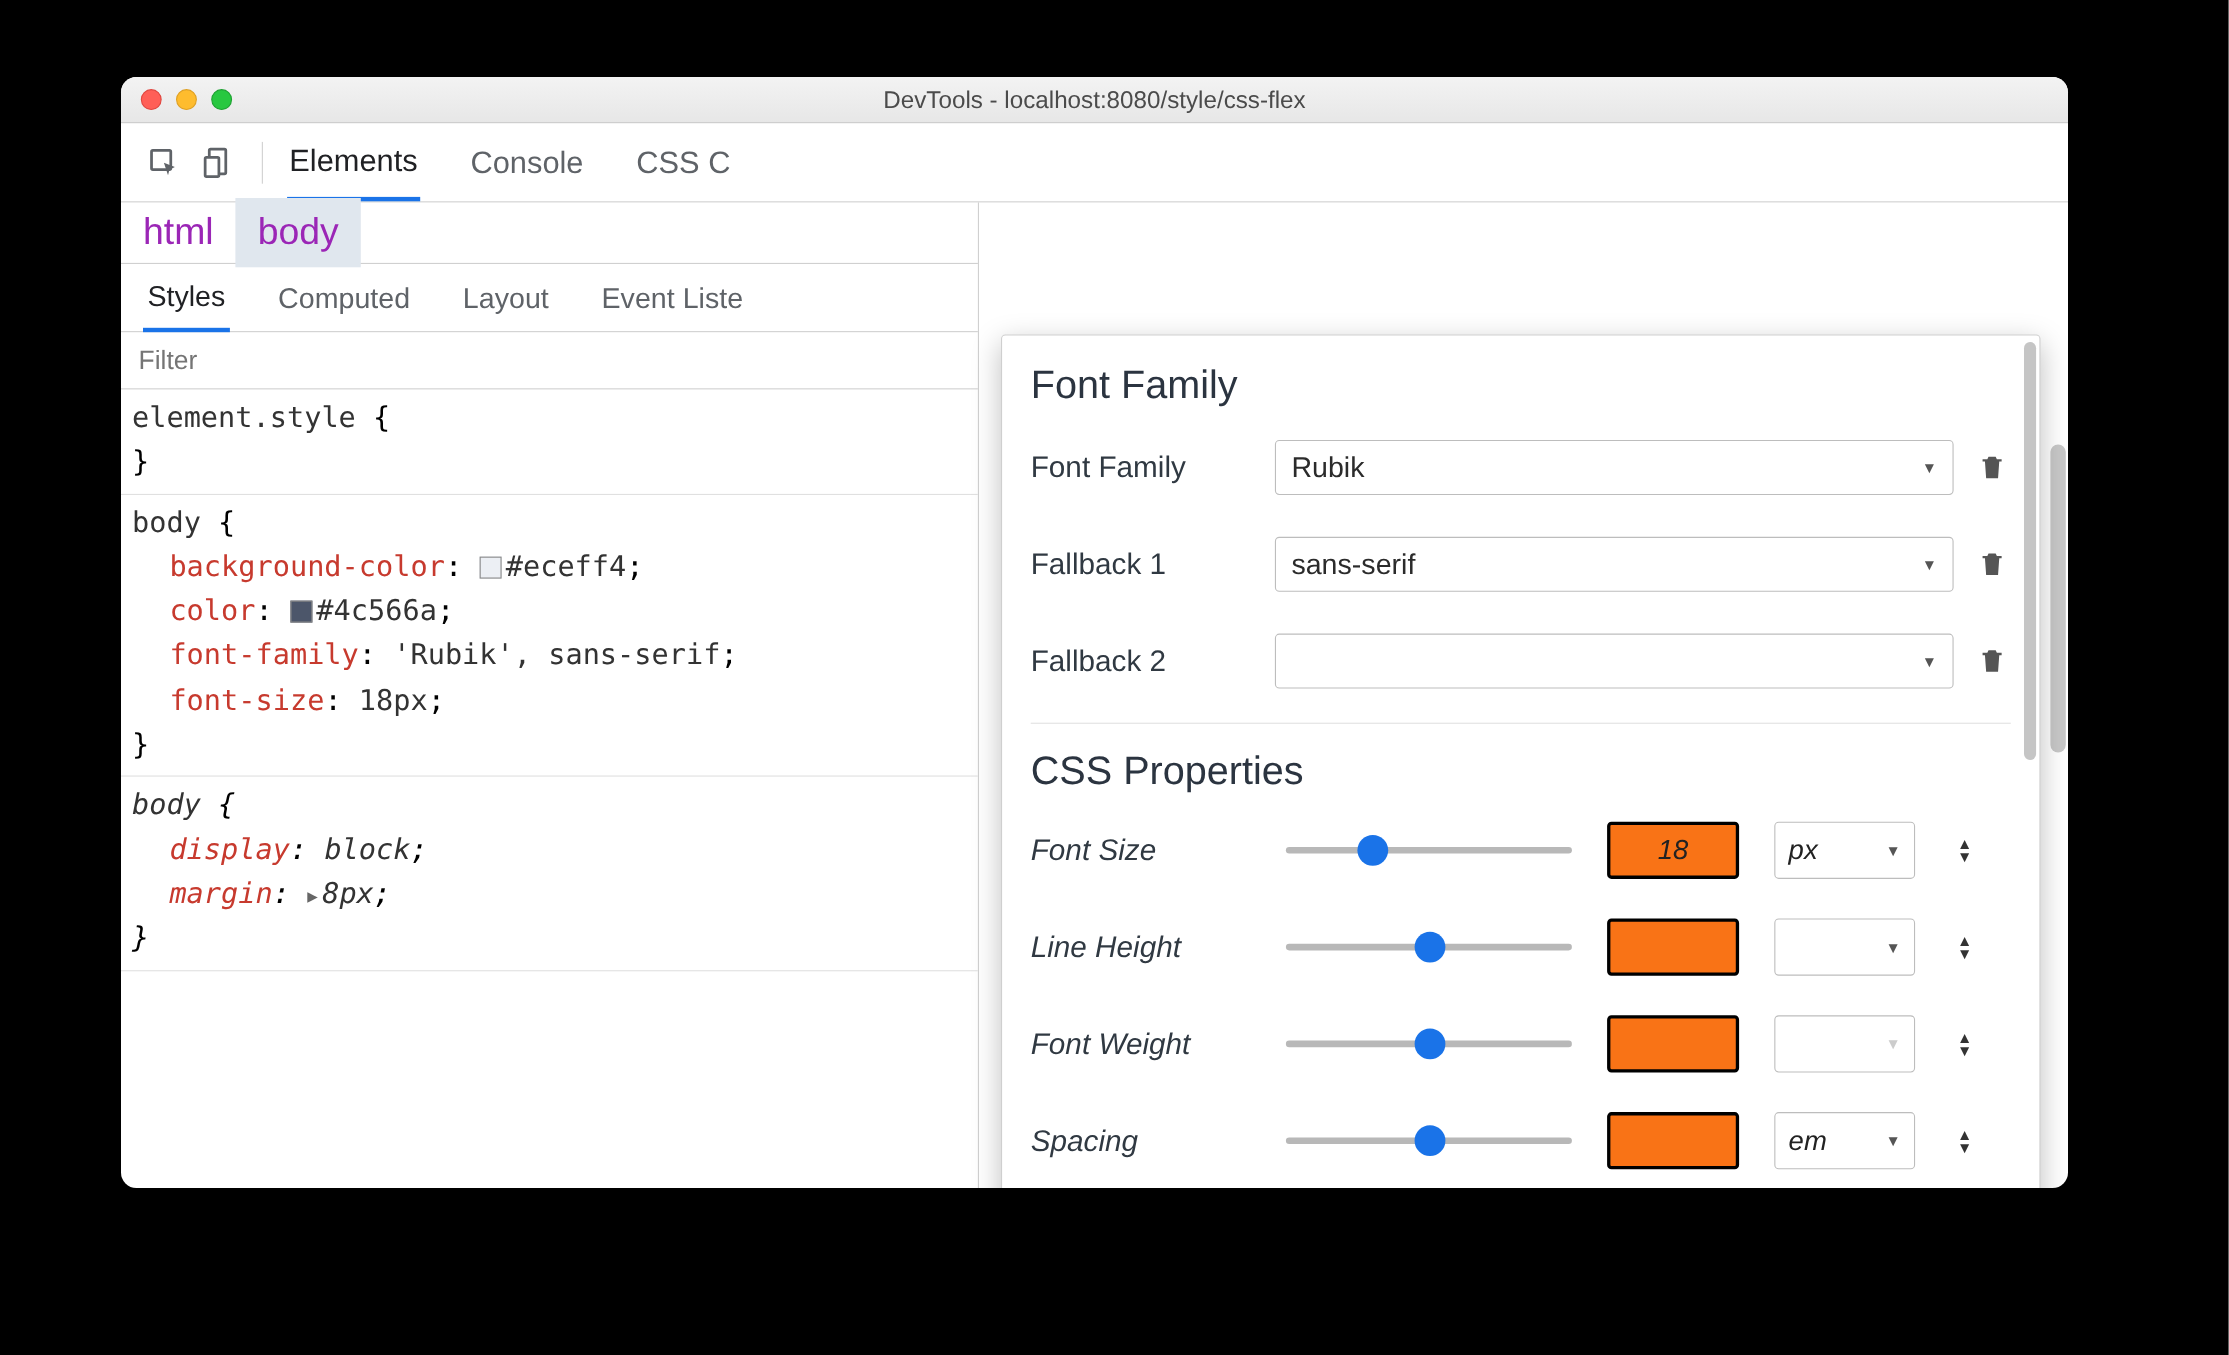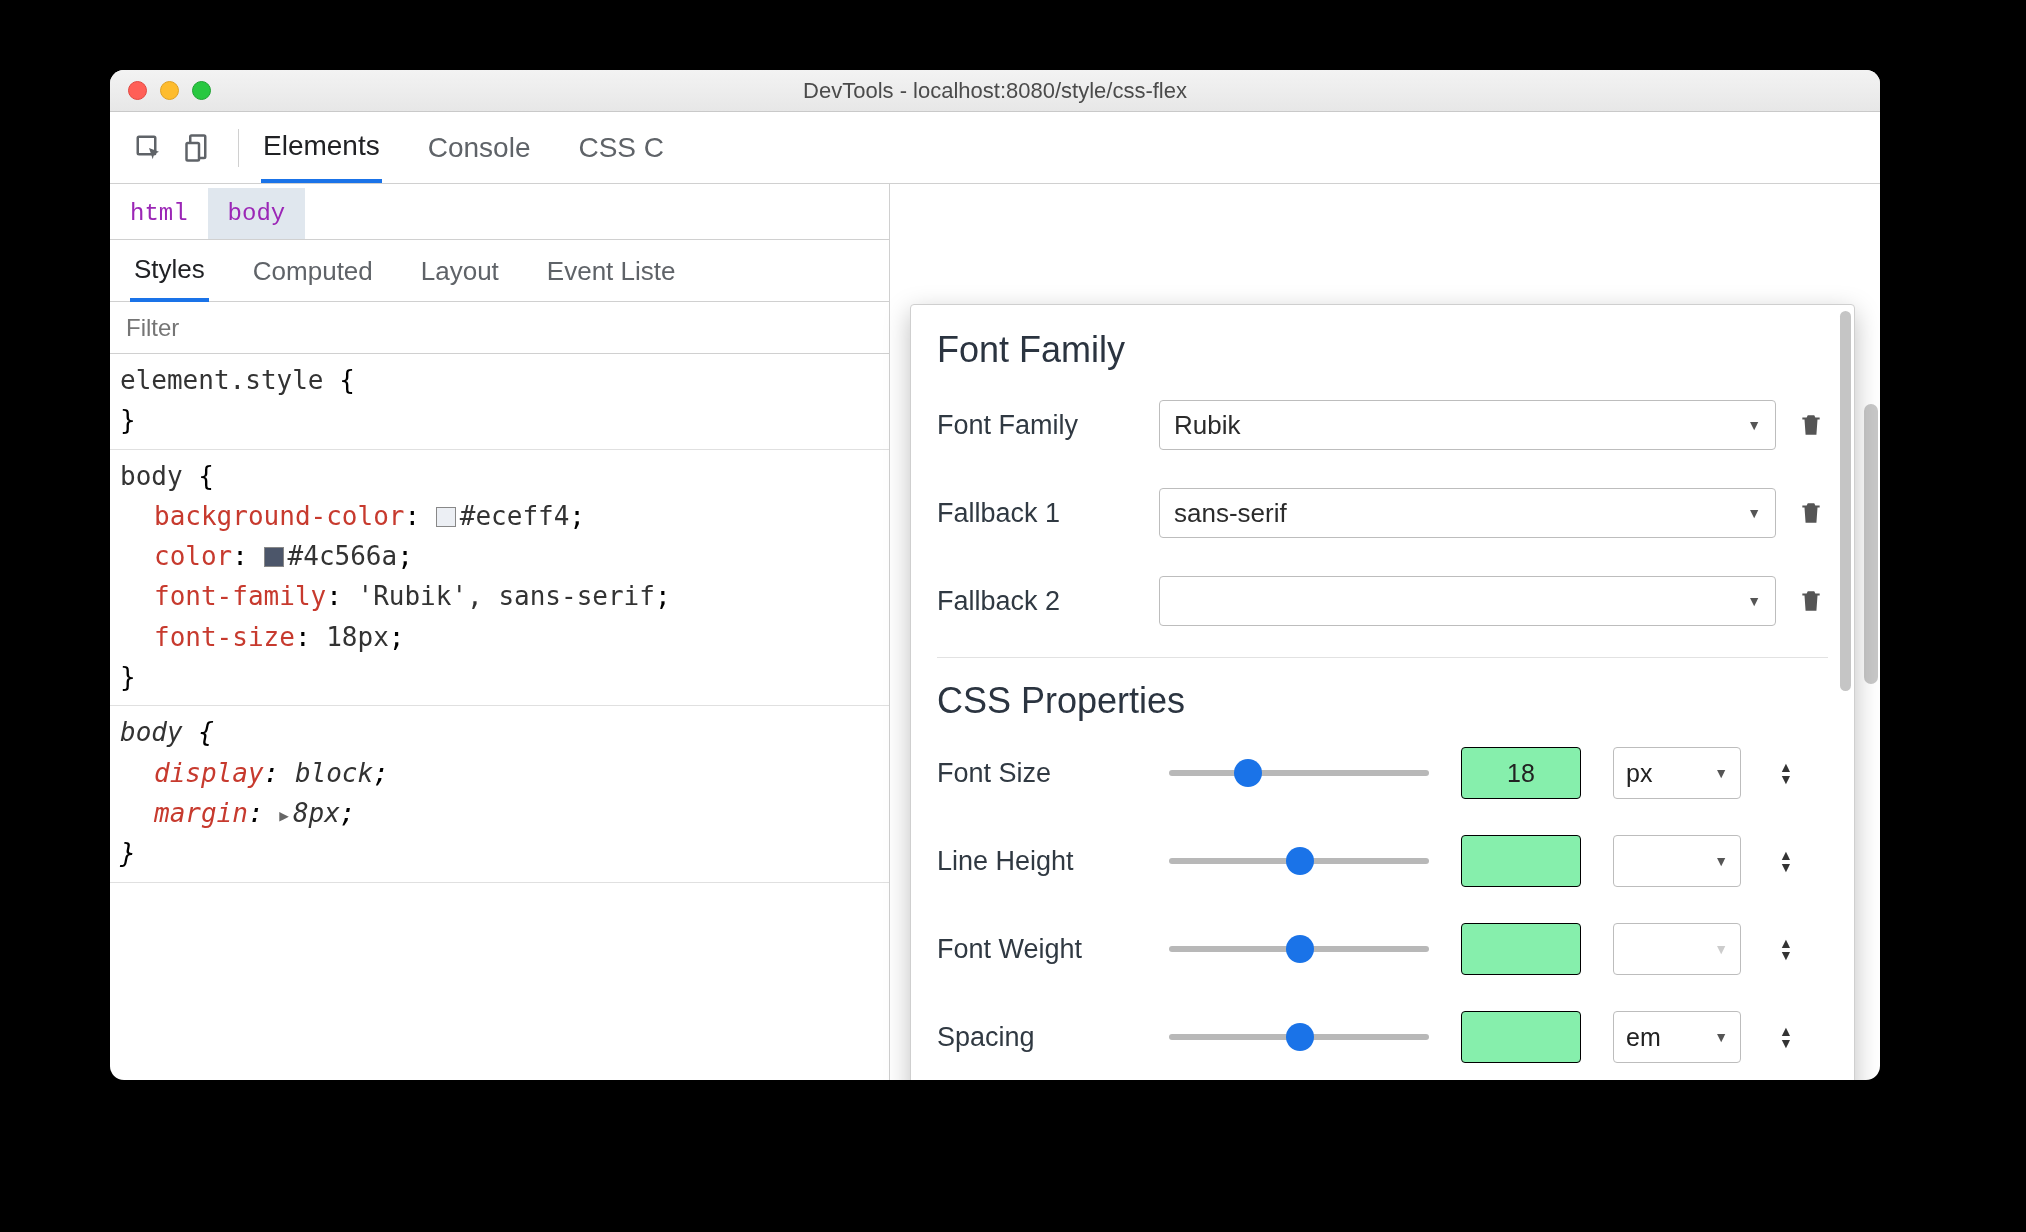--- a/index.html
+++ b/index.html
@@ -52,21 +52,21 @@
   }
   .tool-icon { width: 34px; height: 34px; display:flex; align-items:center; justify-content:center; }
   .tool-sep { width: 1px; height: 38px; background: #d0d0d0; margin: 0 6px; }
   .tabs { display: flex; gap: 44px; align-items: center; }
   .tab { padding: 18px 2px 17px; color: #5f6368; cursor: pointer; }
   .tab.active { color: #202124; border-bottom: 4px solid #1a73e8; }
   .content { flex: 1; display: flex; position: relative; }
   .left { width: 780px; display: flex; flex-direction: column; border-right: 1px solid #d0d0d0; }
   .breadcrumb {
     height: 56px; border-bottom: 1px solid #d0d0d0;
-    display: flex; align-items: flex-end; font-size: 24px; font-family: Liberation Mono, monospace;
+    display: flex; align-items: center; font-size: 34px;
   }
   .crumb { padding: 12px 20px; color: #9b26b6; display:flex; align-items:center; }
   .crumb.sel { background: #e0e7ee; }
   .subtabs {
     height: 62px; border-bottom: 1px solid #d0d0d0;
     display: flex; align-items: center; gap: 40px;
     padding: 0 20px; font-size: 26px; color: #5f6368;
   }
   .subtab { padding: 15px 4px 13px; cursor:pointer; }
   .subtab.active { color: #202124; border-bottom: 4px solid #1a73e8; }
@@ -113,32 +113,32 @@
   .row { display: flex; align-items: center; height: 64px; gap: 22px; margin-bottom: 24px; }
   .row-label { width: 200px; font-size: 27px; color: #303942; }
   .select {
     flex: 1; height: 50px; border: 1px solid #bdbdbd; border-radius: 4px;
     display: flex; align-items: center; justify-content: space-between;
     padding: 0 14px; font-size: 26px; color: #2b2b2b; background:#fff;
   }
   .caret { font-size: 14px; color: #555; }
   .trash { width: 30px; color:#555; cursor:pointer; }
   .hr { border: none; border-top: 1px solid #e2e2e2; margin: 10px 0 22px; }
-  .prop-row { display:flex; align-items:center; gap: 32px; height: 58px; margin-bottom: 30px; }
+  .prop-row { display:flex; align-items:center; gap: 32px; height: 58px; margin-bottom: 30px; font-style: italic; }
   .prop-label { width: 200px; font-size: 27px; color:#303942; }
   .slider {
     width: 260px; height: 6px; background:#b8b8b8; border-radius:3px; position:relative;
   }
   .slider .thumb {
     position:absolute; top:-11px; width:28px; height:28px; border-radius:50%;
     background:#1a73e8;
   }
   .numbox {
-    width: 120px; height:52px; border:1px solid #000000; border-radius:4px;
-    font-size:25px; text-align:center; color:#222; background:#86efac;
+    width: 120px; height:52px; border:3px solid #000000; border-radius:4px;
+    font-size:25px; text-align:center; color:#222; background:#f97316;
     display:flex; align-items:center; justify-content:center;
   }
   .unit-sel {
     width: 128px; height:52px; border:1px solid #bdbdbd; border-radius:4px;
     font-size:25px; display:flex; align-items:center; justify-content:space-between;
     padding:0 12px; color:#222; background:#fff;
   }
   .stepper { width: 26px; display:flex; flex-direction:column; gap:2px; align-items:center; color:#333; }
   .stepper .up, .stepper .down { font-size:14px; line-height:10px; cursor:pointer; }
   .outer-scroll {

